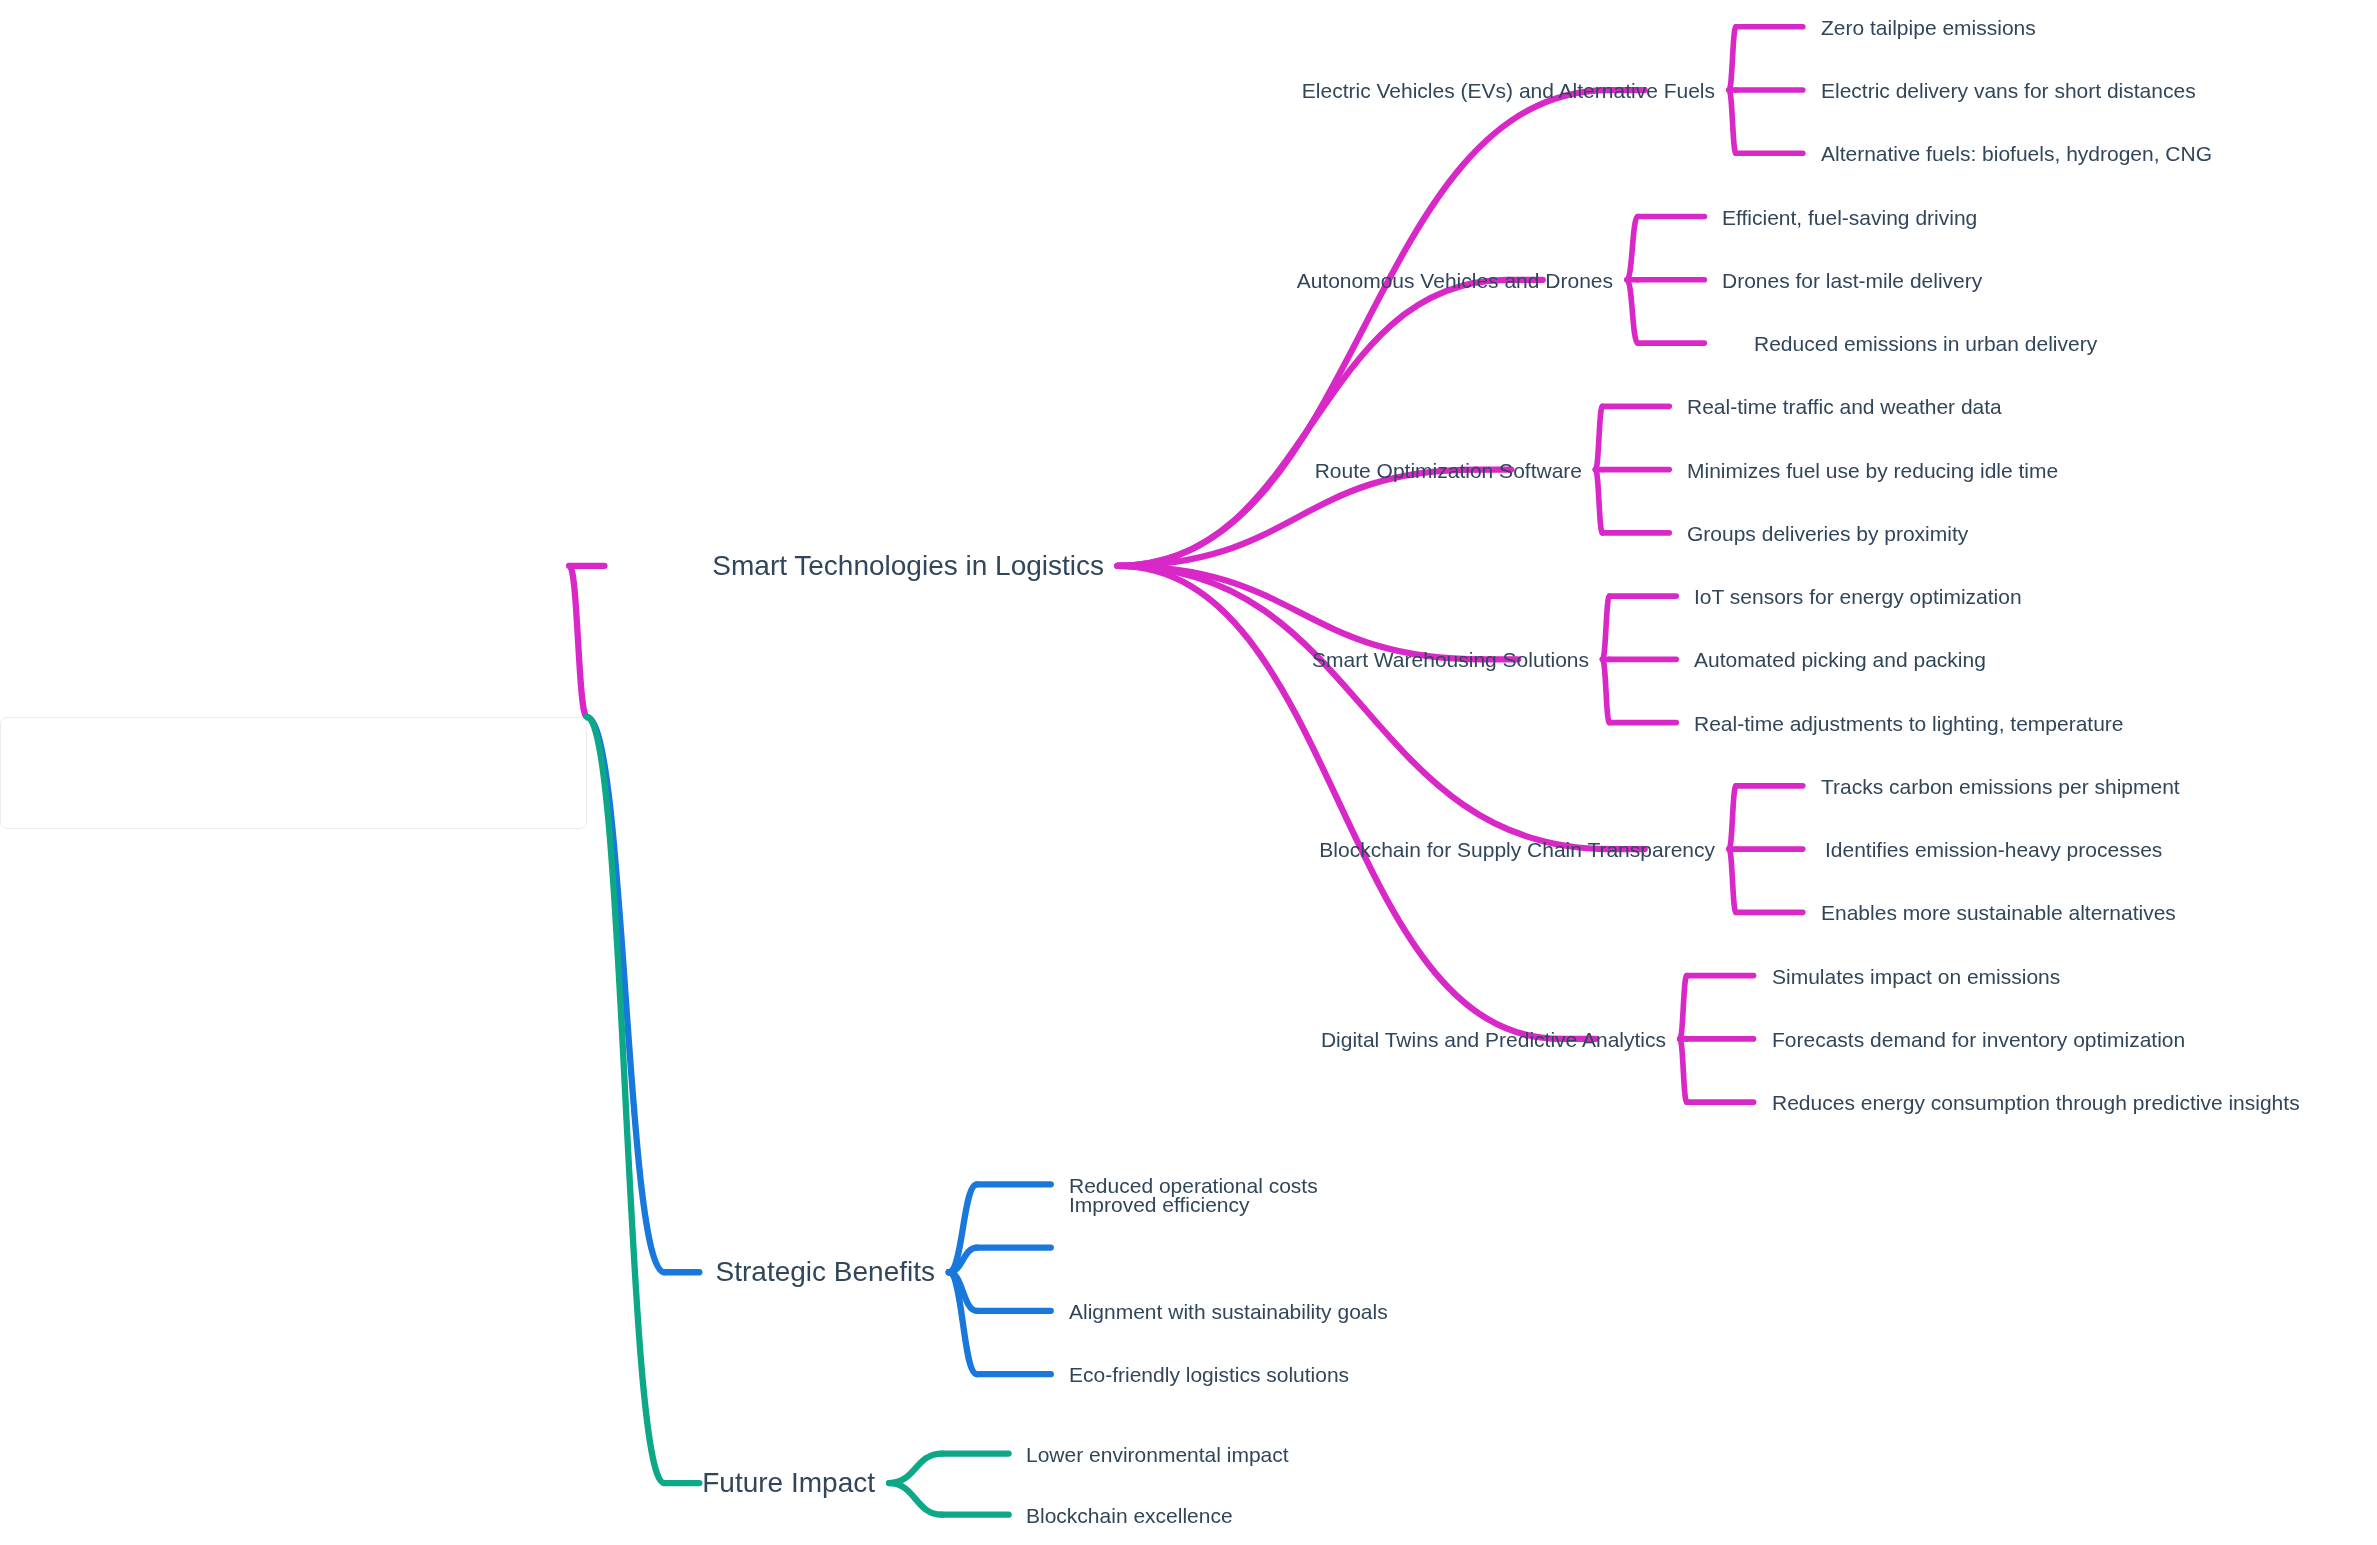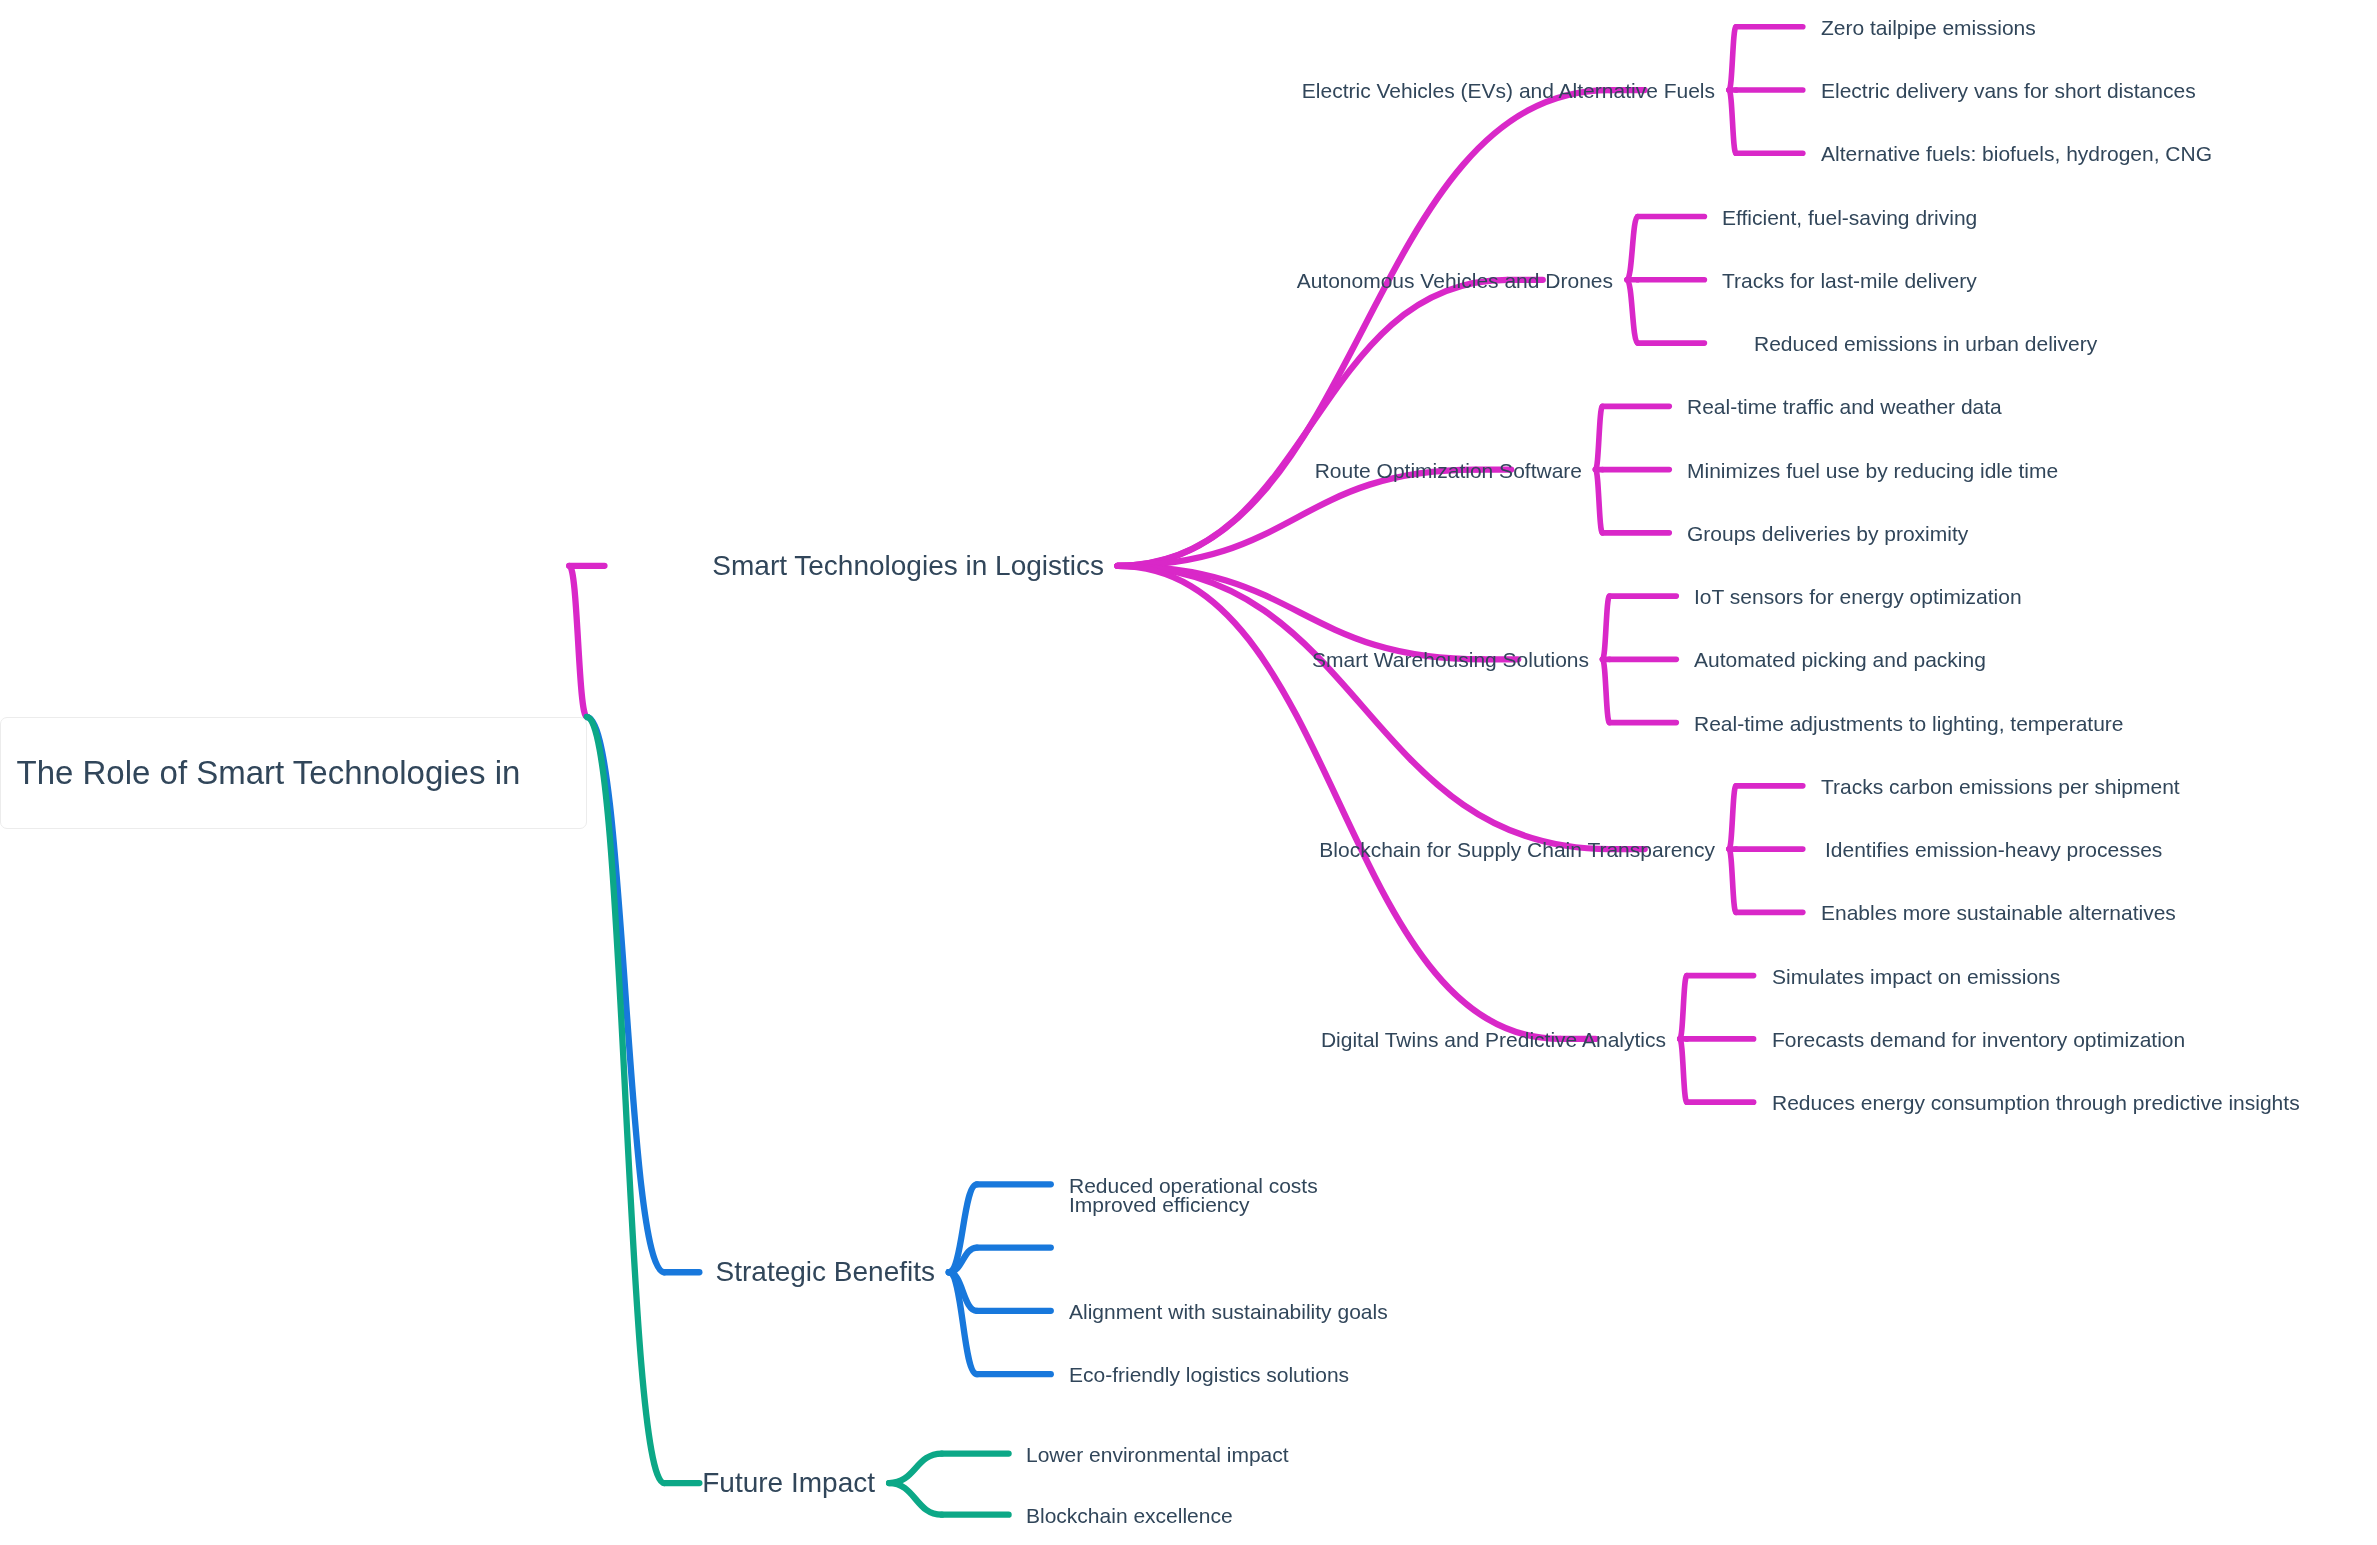--- a/index.html
+++ b/index.html
@@ -126,40 +126,39 @@
         <path d="M 1350 1810 C 1370 1810, 1370 1955, 1390 1955" stroke="#1878DC" stroke-width="9" fill="none" stroke-linecap="round"></path>
         <path d="M 1390 1955 L 1495 1955" stroke="#1878DC" stroke-width="9" fill="none" stroke-linecap="round"></path>
         <path d="M 1265 2110 C 1302.5 2110, 1302.5 2068, 1340 2068" stroke="#0CA887" stroke-width="9" fill="none" stroke-linecap="round"></path>
         <path d="M 1340 2068 L 1435 2068" stroke="#0CA887" stroke-width="9" fill="none" stroke-linecap="round"></path>
         <path d="M 1265 2110 C 1302.5 2110, 1302.5 2155, 1340 2155" stroke="#0CA887" stroke-width="9" fill="none" stroke-linecap="round"></path>
         <path d="M 1340 2155 L 1435 2155" stroke="#0CA887" stroke-width="9" fill="none" stroke-linecap="round"></path>
       </g>
   </svg>
 
   <div class="root-node" id="root-node" style="left: 0px; top: 717px; width: 587px; height: 112px;">
-    <div class="root-line">The Role of Smart Technologies in</div>
   </div>
 
   <div class="node-label lvl1 anchor-right" id="l1-0" style="left: 1104px; top: 566px;">Smart Technologies in Logistics</div>
   <div class="node-label lvl1 anchor-right" id="l1-1" style="left: 935px; top: 1272px;">Strategic Benefits</div>
   <div class="node-label lvl1 anchor-right" id="l1-2" style="left: 875px; top: 1483px;">Future Impact</div>
 
   <div class="node-label lvl2 anchor-right" id="l2-0" style="left: 1715px; top: 90px;">Electric Vehicles (EVs) and Alternative Fuels</div>
   <div class="node-label lvl2 anchor-right" id="l2-1" style="left: 1613px; top: 280px;">Autonomous Vehicles and Drones</div>
   <div class="node-label lvl2 anchor-right" id="l2-2" style="left: 1582px; top: 470px;">Route Optimization Software</div>
   <div class="node-label lvl2 anchor-right" id="l2-3" style="left: 1589px; top: 659px;">Smart Warehousing Solutions</div>
   <div class="node-label lvl2 anchor-right" id="l2-4" style="left: 1715px; top: 849px;">Blockchain for Supply Chain Transparency</div>
   <div class="node-label lvl2 anchor-right" id="l2-5" style="left: 1666px; top: 1039px;">Digital Twins and Predictive Analytics</div>
 
   <div class="node-label lvl2 anchor-left" id="lf-0-0" style="left: 1821px; top: 27px;">Zero tailpipe emissions</div>
   <div class="node-label lvl2 anchor-left" id="lf-0-1" style="left: 1821px; top: 90px;">Electric delivery vans for short distances</div>
   <div class="node-label lvl2 anchor-left" id="lf-0-2" style="left: 1821px; top: 153px;">Alternative fuels: biofuels, hydrogen, CNG</div>
 
   <div class="node-label lvl2 anchor-left" id="lf-1-0" style="left: 1722px; top: 217px;">Efficient, fuel-saving driving</div>
-  <div class="node-label lvl2 anchor-left" id="lf-1-1" style="left: 1722px; top: 280px;">Tracks for last-mile delivery</div>
+  <div class="node-label lvl2 anchor-left" id="lf-1-1" style="left: 1722px; top: 280px;">Drones for last-mile delivery</div>
   <div class="node-label lvl2 anchor-left" id="lf-1-2" style="left: 1722px; top: 343px; margin-left: 32px;">Reduced emissions in urban delivery</div>
 
   <div class="node-label lvl2 anchor-left" id="lf-2-0" style="left: 1687px; top: 406px;">Real-time traffic and weather data</div>
   <div class="node-label lvl2 anchor-left" id="lf-2-1" style="left: 1687px; top: 470px;">Minimizes fuel use by reducing idle time</div>
   <div class="node-label lvl2 anchor-left" id="lf-2-2" style="left: 1687px; top: 533px;">Groups deliveries by proximity</div>
 
   <div class="node-label lvl2 anchor-left" id="lf-3-0" style="left: 1694px; top: 596px;">IoT sensors for energy optimization</div>
   <div class="node-label lvl2 anchor-left" id="lf-3-1" style="left: 1694px; top: 659px;">Automated picking and packing</div>
   <div class="node-label lvl2 anchor-left" id="lf-3-2" style="left: 1694px; top: 723px;">Real-time adjustments to lighting, temperature</div>
 

